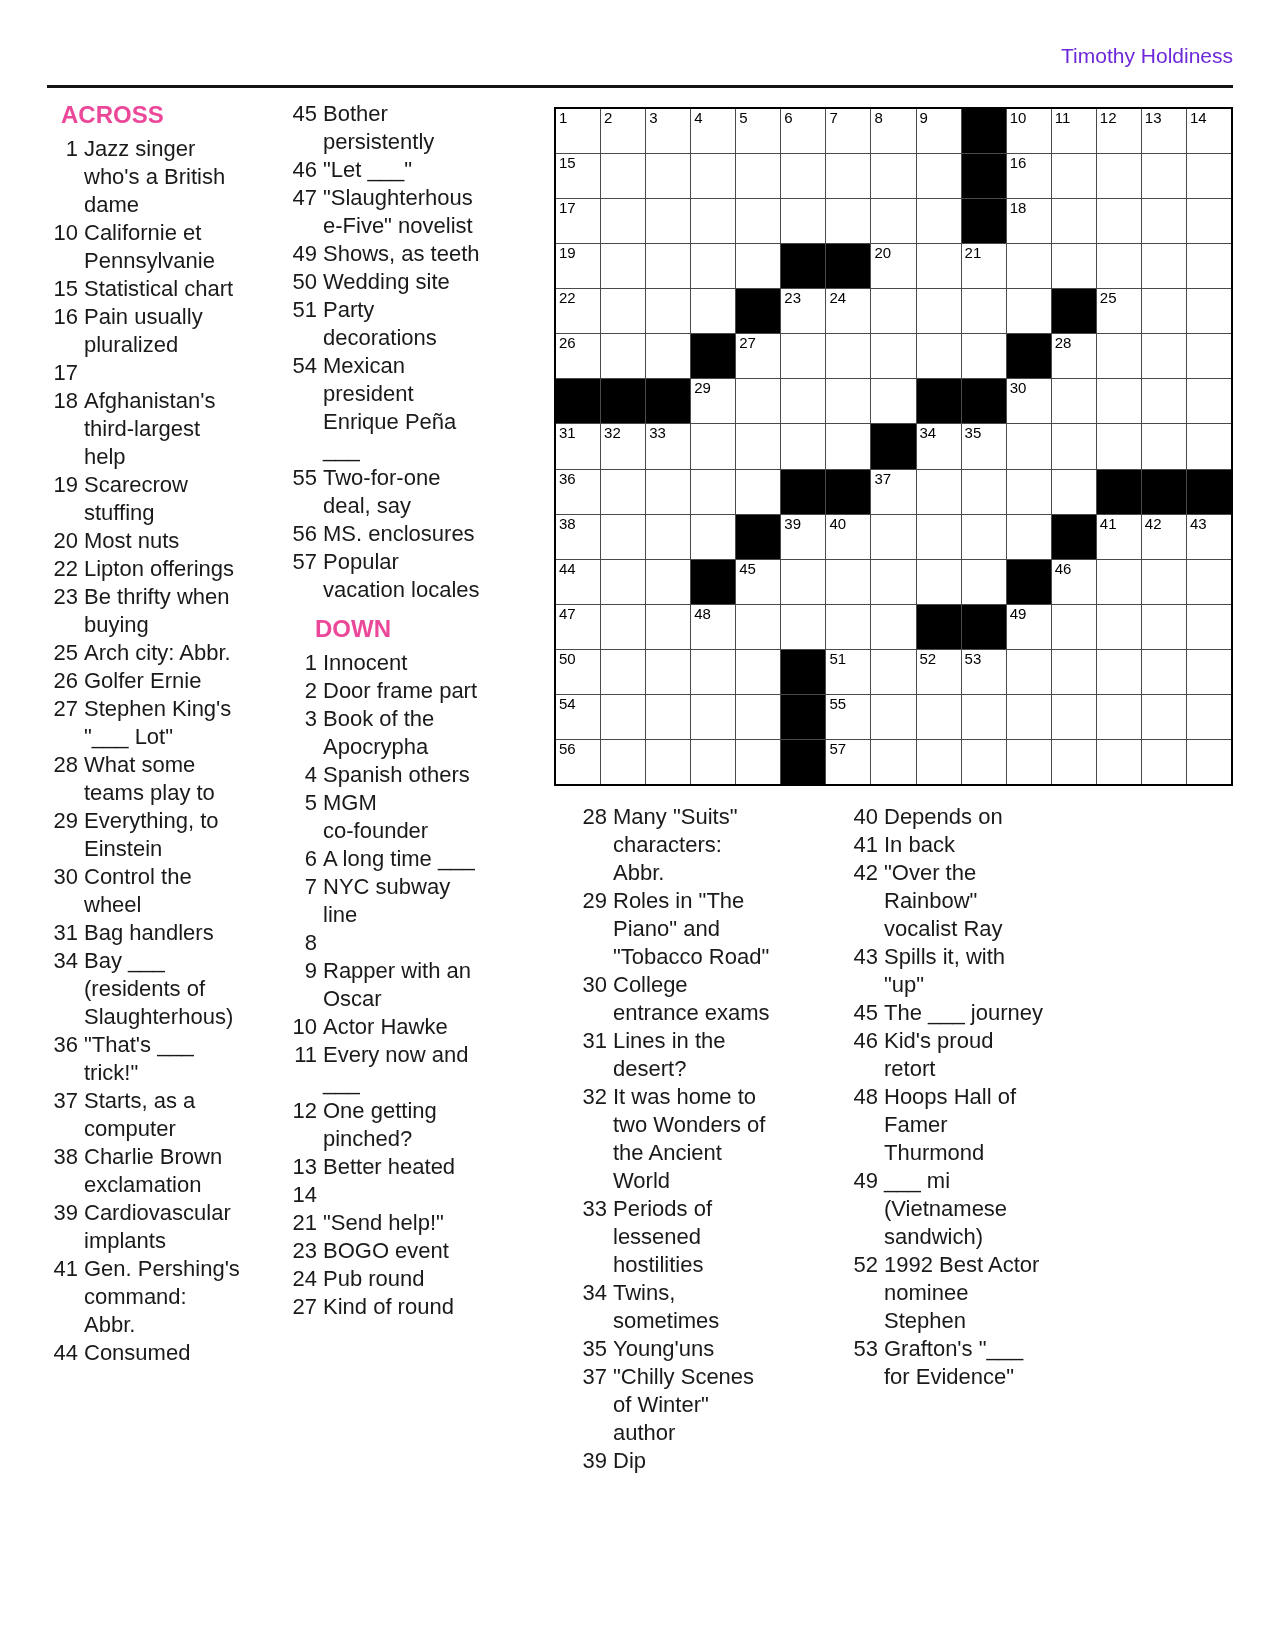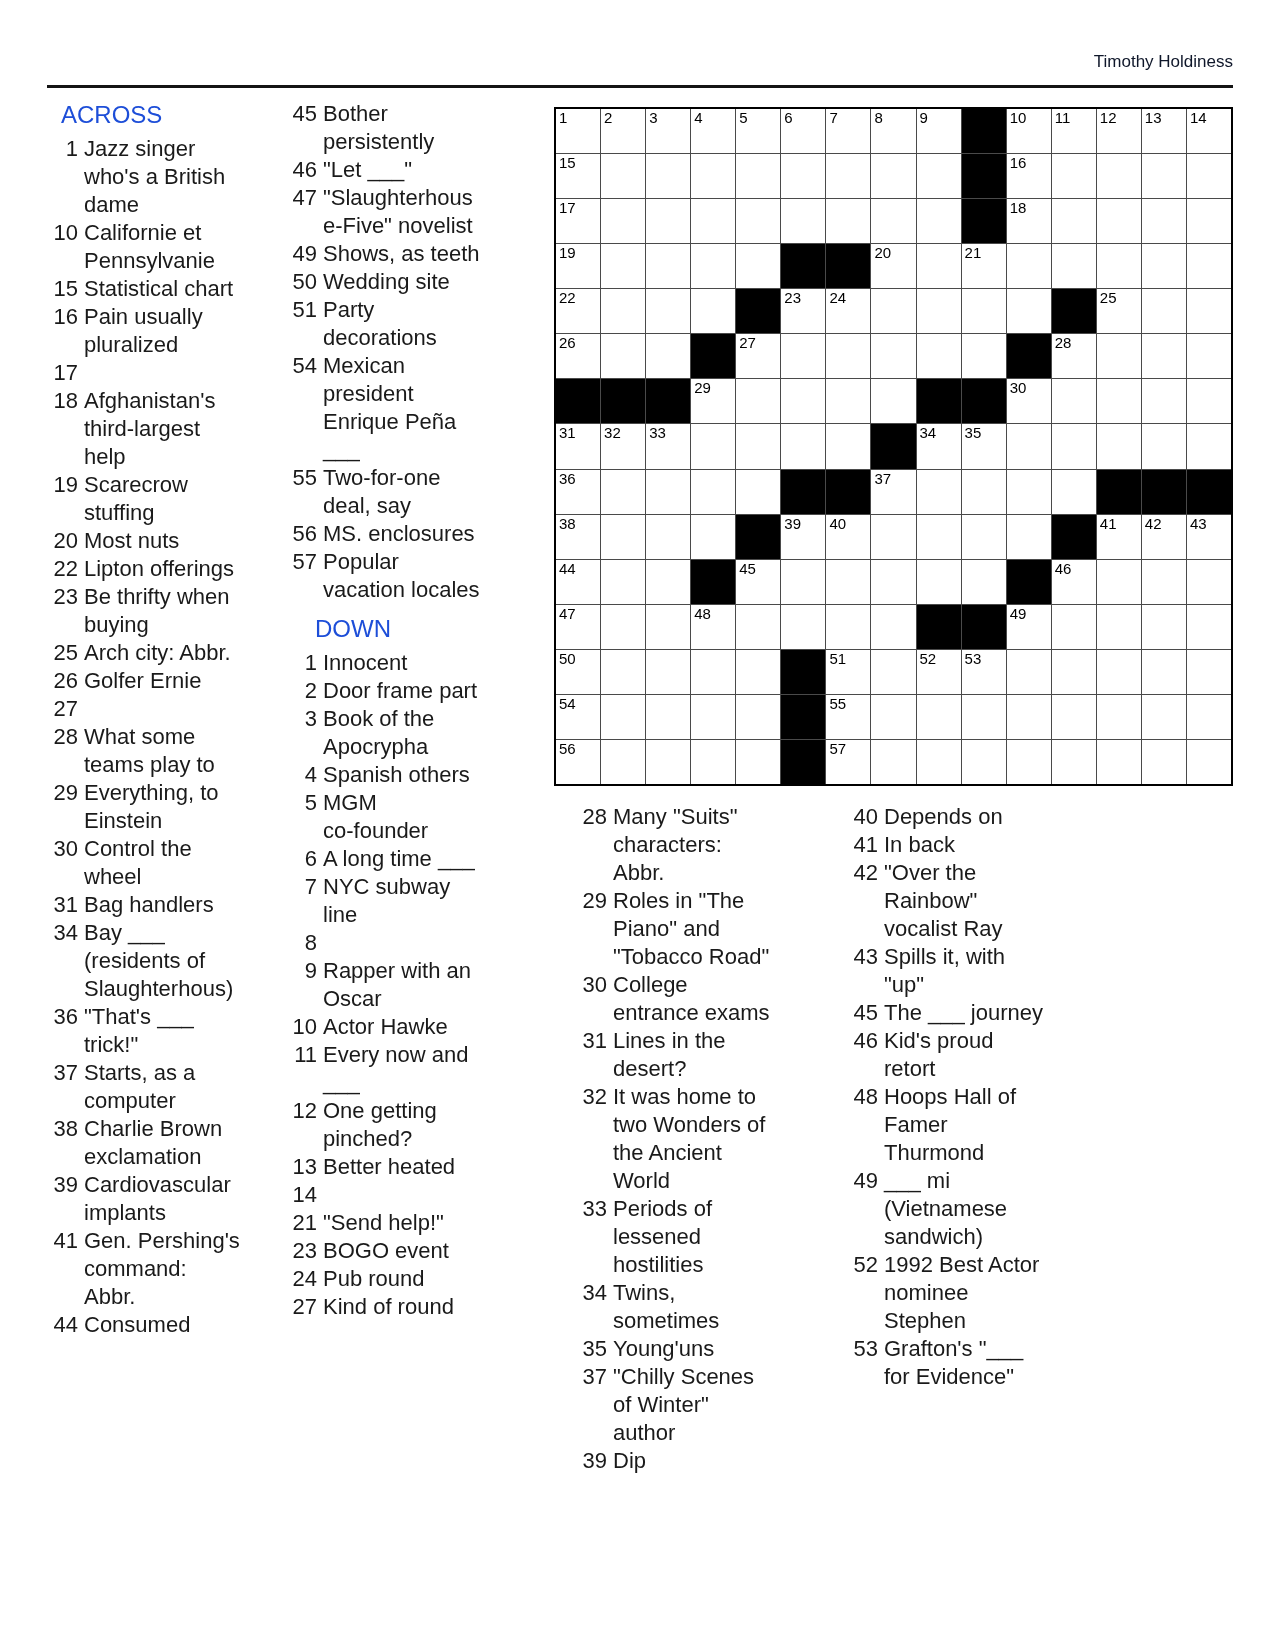--- a/index.html
+++ b/index.html
@@ -5,22 +5,22 @@
   html,body{margin:0;padding:0;background:#ffffff;}
   #page{
     position:relative;
     width:1275px;height:1650px;
     background:#ffffff;
     font-family:"Liberation Sans","DejaVu Sans",sans-serif;
     color:#1a1a1a;
     overflow:hidden;
   }
   .author{
-    position:absolute;top:50px;right:42px;
-    font-size:17px;line-height:24px;color:#0f172a;
+    position:absolute;top:44px;right:42px;
+    font-size:21px;line-height:24px;color:#6d28d9;
   }
   .rule{
     position:absolute;left:47px;top:85px;width:1186px;height:3px;
     background:#141414;
   }
   
   #grid{
     position:absolute;left:554px;top:107px;
     width:679px;height:679px;
     box-sizing:border-box;
@@ -37,21 +37,21 @@
     position:absolute;top:0px;left:3px;
     font-size:15px;line-height:17px;color:#000;
   }
   
   .cluecol{position:absolute;}
   #col1{left:46px;top:100px;width:232px;}
   #col2{left:285px;top:100px;width:202px;}
   #col3{left:575px;top:803px;width:240px;}
   #col4{left:846px;top:803px;width:248px;}
   .sechead{
-    font-size:24px;font-weight:normal;line-height:30px;color:#1d4ed8;
+    font-size:24px;font-weight:bold;line-height:30px;color:#ec4899;
     margin:0 0 5px 15px;
   }
   #col2 .sechead{margin:10px 0 5px 30px;}
   .clue{
     display:flex;align-items:flex-start;
     font-size:22px;line-height:28px;
   }
   .cnum{
     width:32px;flex:0 0 32px;
     text-align:right;padding-right:6px;
@@ -461,20 +461,22 @@
         <div class="clue">
           <span class="cnum">25</span>
           <span class="ctxt">Arch city: Abbr.</span>
         </div>
         <div class="clue">
           <span class="cnum">26</span>
           <span class="ctxt">Golfer Ernie</span>
         </div>
         <div class="clue">
           <span class="cnum">27</span>
+          <span class="ctxt">Stephen King's
+"___ Lot"</span>
         </div>
         <div class="clue">
           <span class="cnum">28</span>
           <span class="ctxt">What some
 teams play to</span>
         </div>
         <div class="clue">
           <span class="cnum">29</span>
           <span class="ctxt">Everything, to
 Einstein</span>

